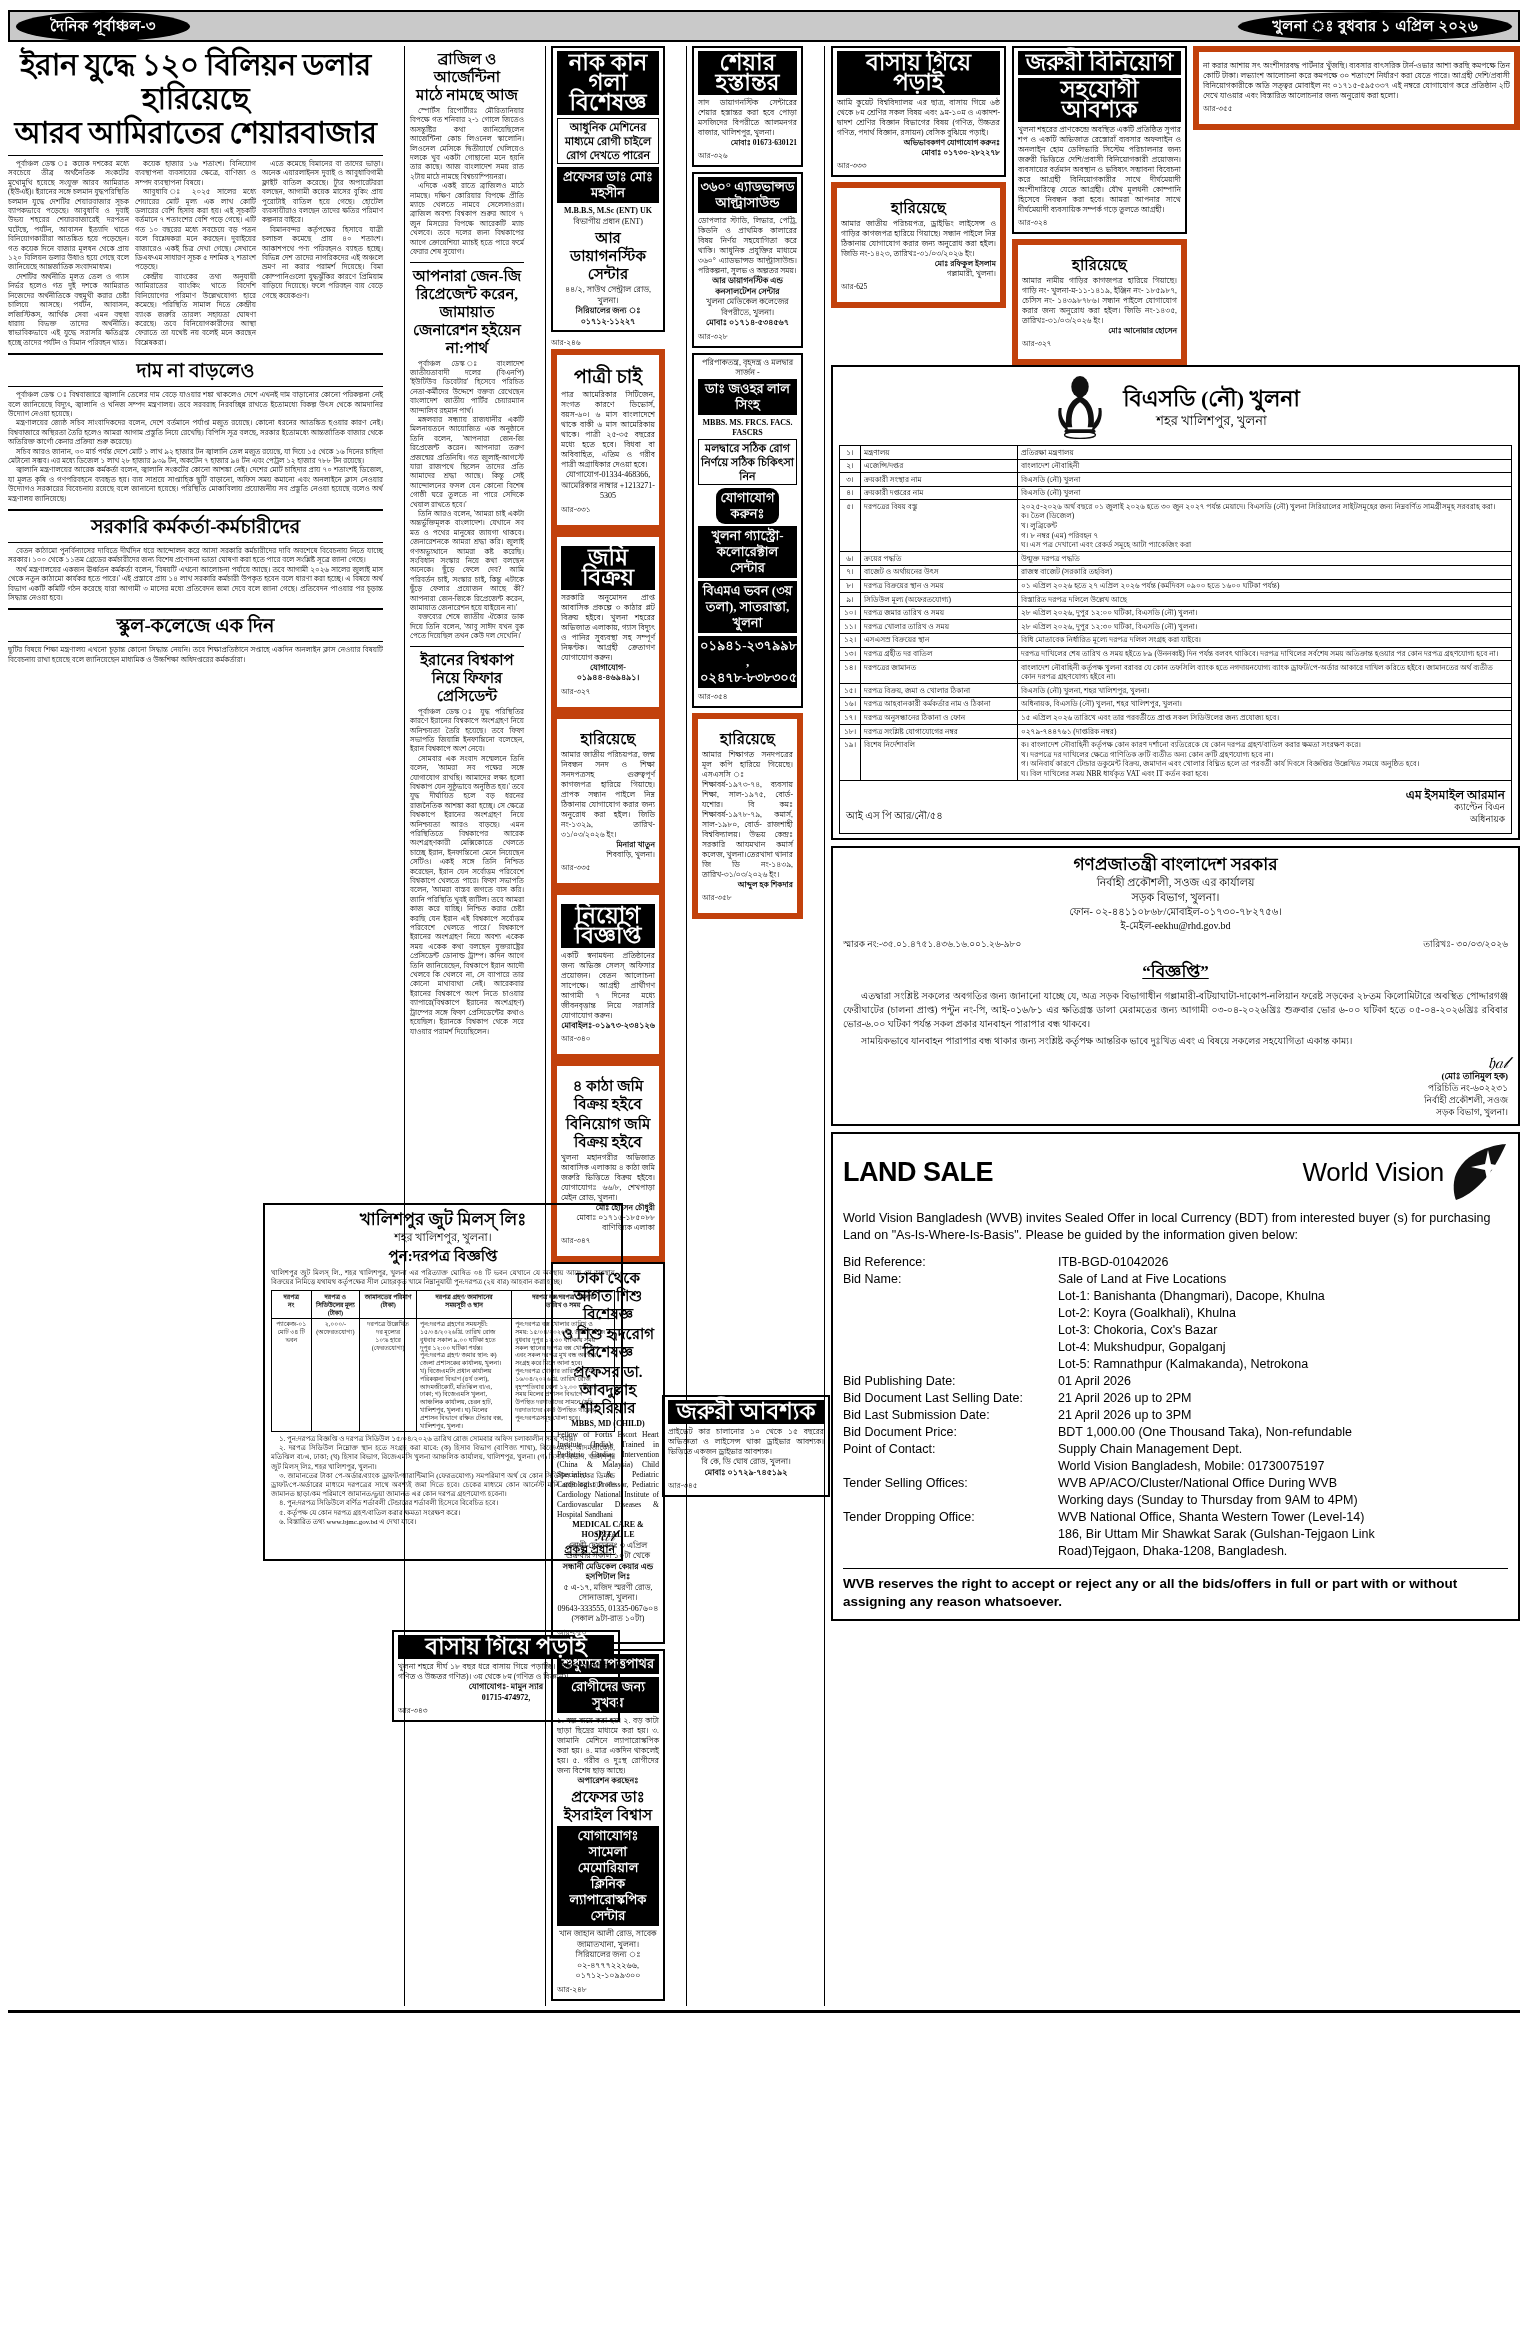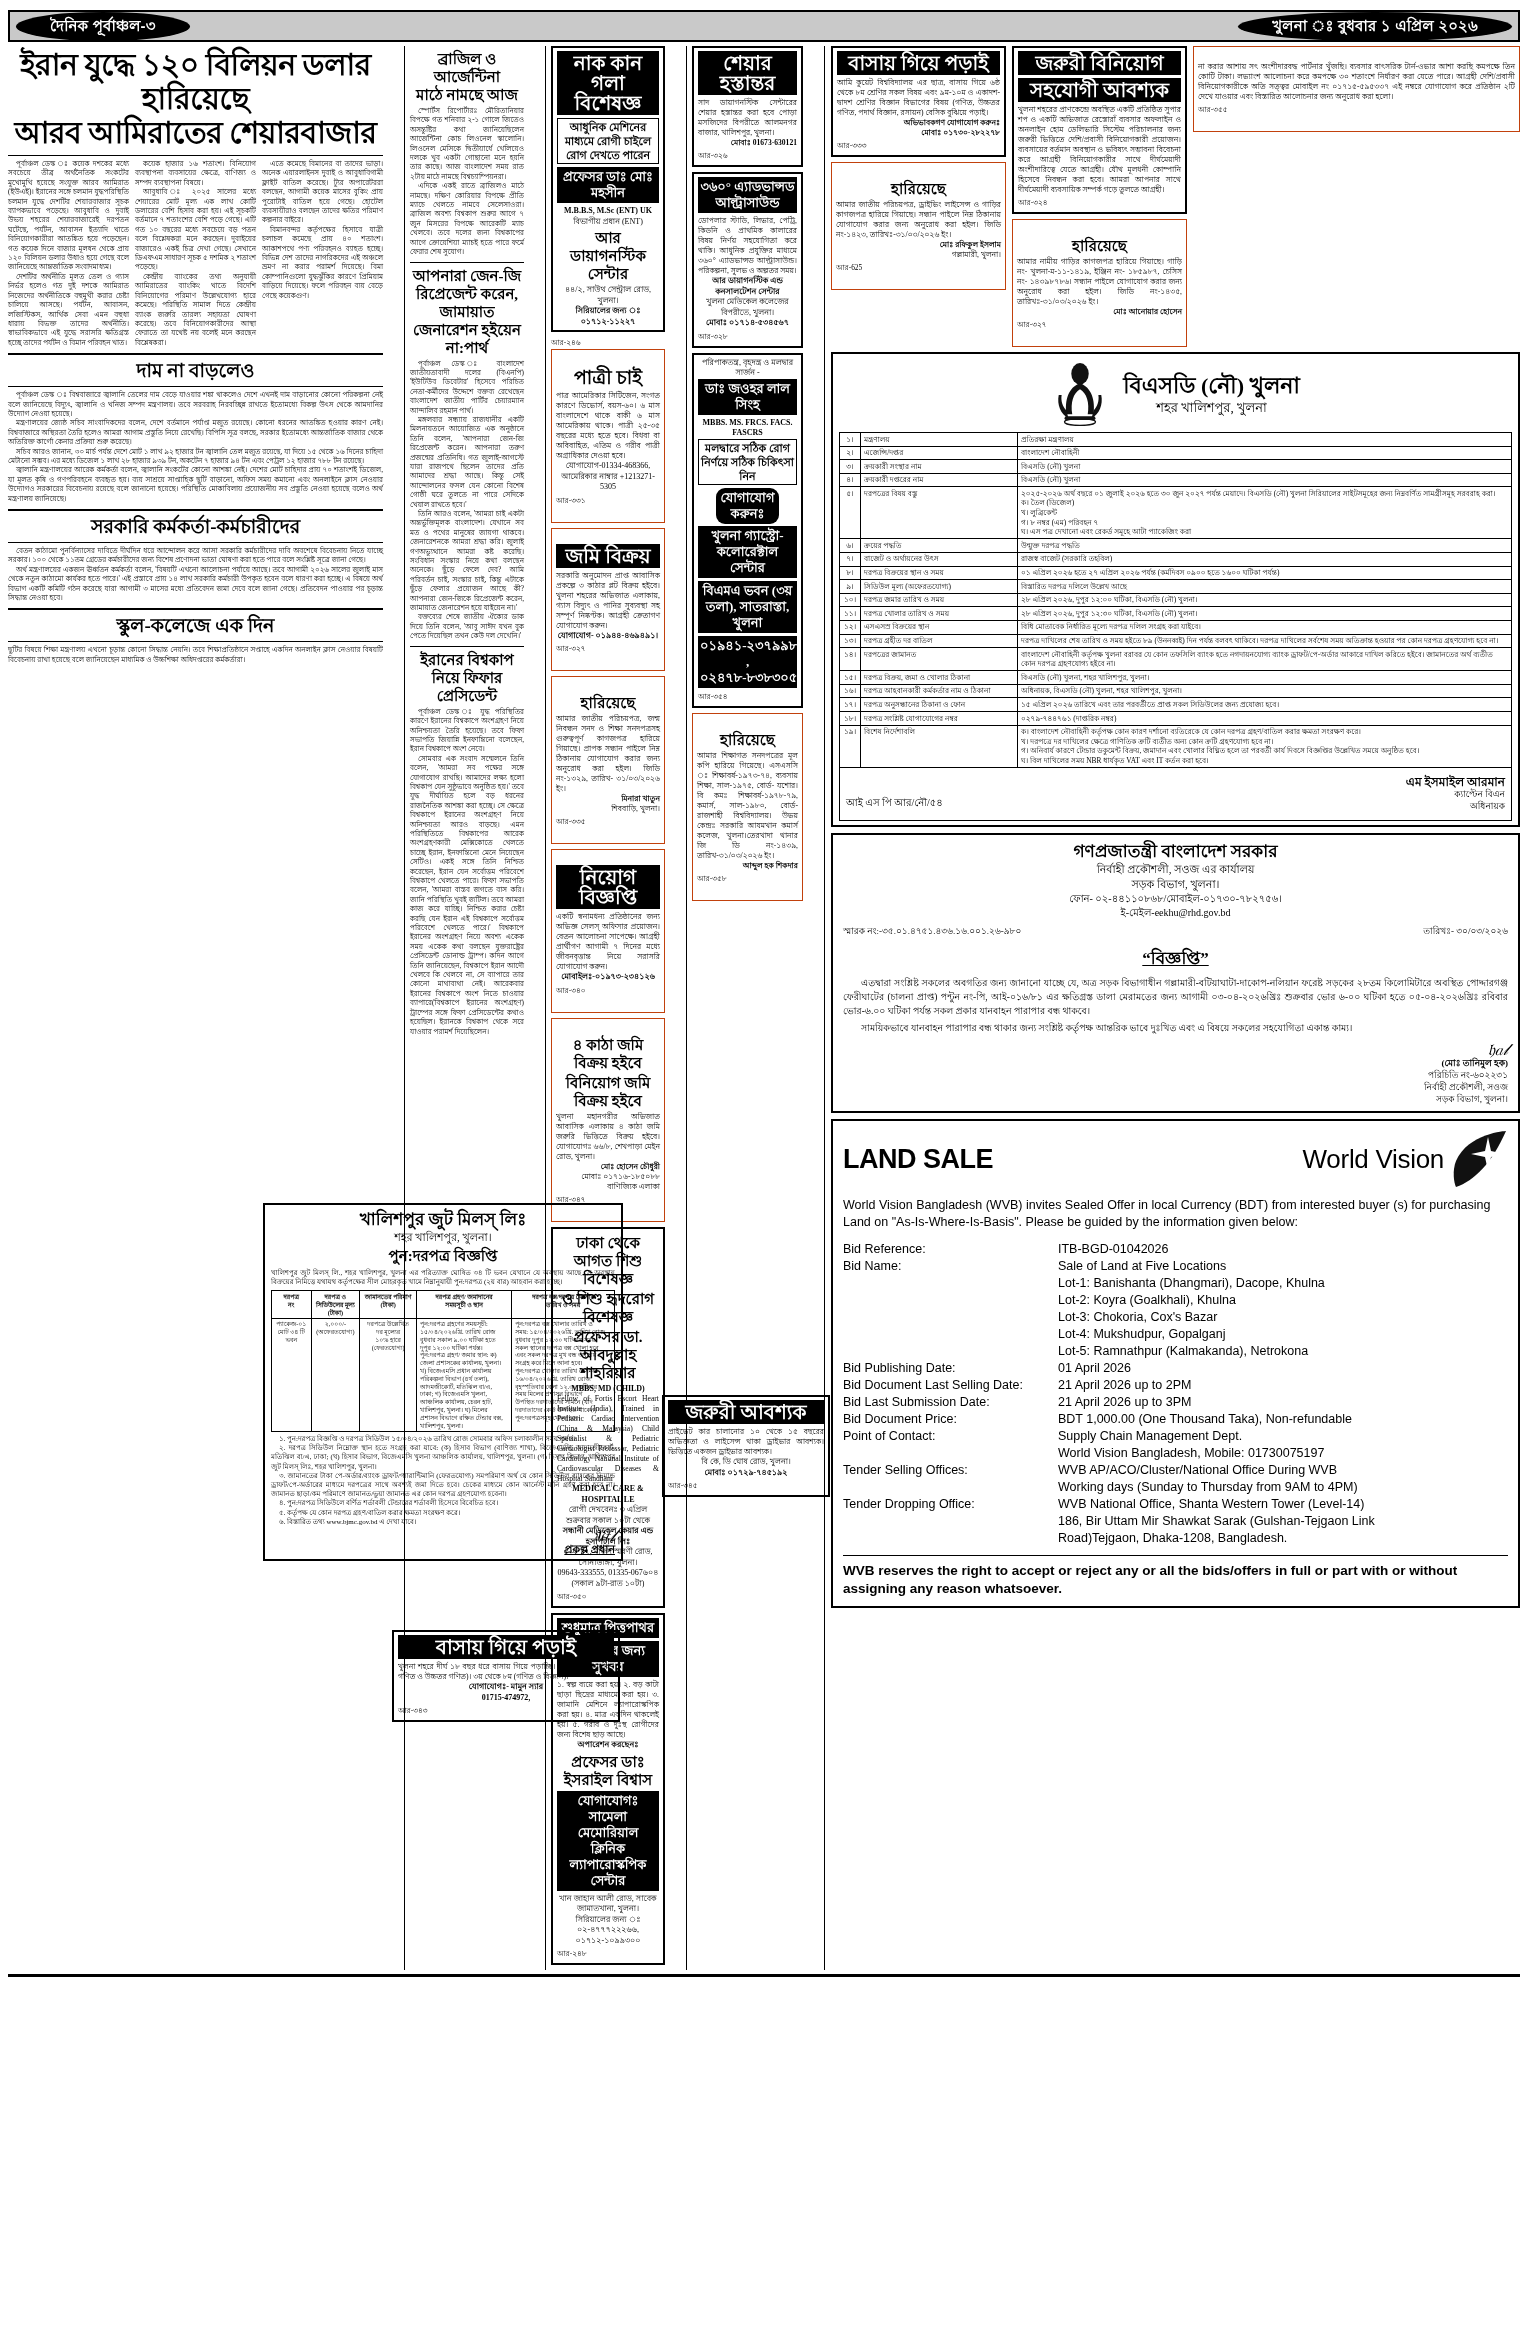--- a/index.html
+++ b/index.html
@@ -43,26 +43,26 @@
     font-size:19px;line-height:22px;font-weight:bold;text-align:center;
     margin:4px 0 4px 0;
   }
   .hl-sec-sm{
     font-size:15px;line-height:18px;font-weight:bold;text-align:center;
     margin:4px 0 3px 0;
   }
   .rule{border-top:1px solid #000;margin:4px 0;}
   .rule2{border-top:2px solid #000;margin:5px 0;}
 
-  .colbox{border:1px solid #c2410c;padding:15px 4px;margin-bottom:5px;box-sizing:border-box;}
+  .colbox{border:6px solid #c2410c;padding:9px 4px;box-sizing:border-box;}
   .colbox2{border:2px solid #000;padding:3px 4px;margin-bottom:5px;box-sizing:border-box;}
 
   .ad-banner{
     background:#000;color:#fff;text-align:center;font-weight:bold;
-    font-size:20px;line-height:20px;padding:2px 2px;margin:0 0 3px 0;
+    font-size:23px;line-height:20px;padding:2px 2px;margin:0 0 3px 0;
   }
   .ad-banner.sm{font-size:13px;line-height:16px;}
   .ad-line{border:1px solid #000;text-align:center;font-weight:bold;font-size:11px;line-height:14px;padding:1px 2px;margin-bottom:3px;}
   .ad-title{text-align:center;font-weight:bold;font-size:15px;line-height:18px;margin:2px 0;}
   .ad-title.big{font-size:19px;line-height:22px;}
   .ad-body{font-size:7.6px;line-height:10px;text-align:justify;}
   .ad-right{text-align:right;font-size:7.6px;line-height:10px;}
   .ad-center{text-align:center;font-size:8px;line-height:10.5px;}
   .ad-ref{font-size:7.4px;margin-top:2px;}
 

